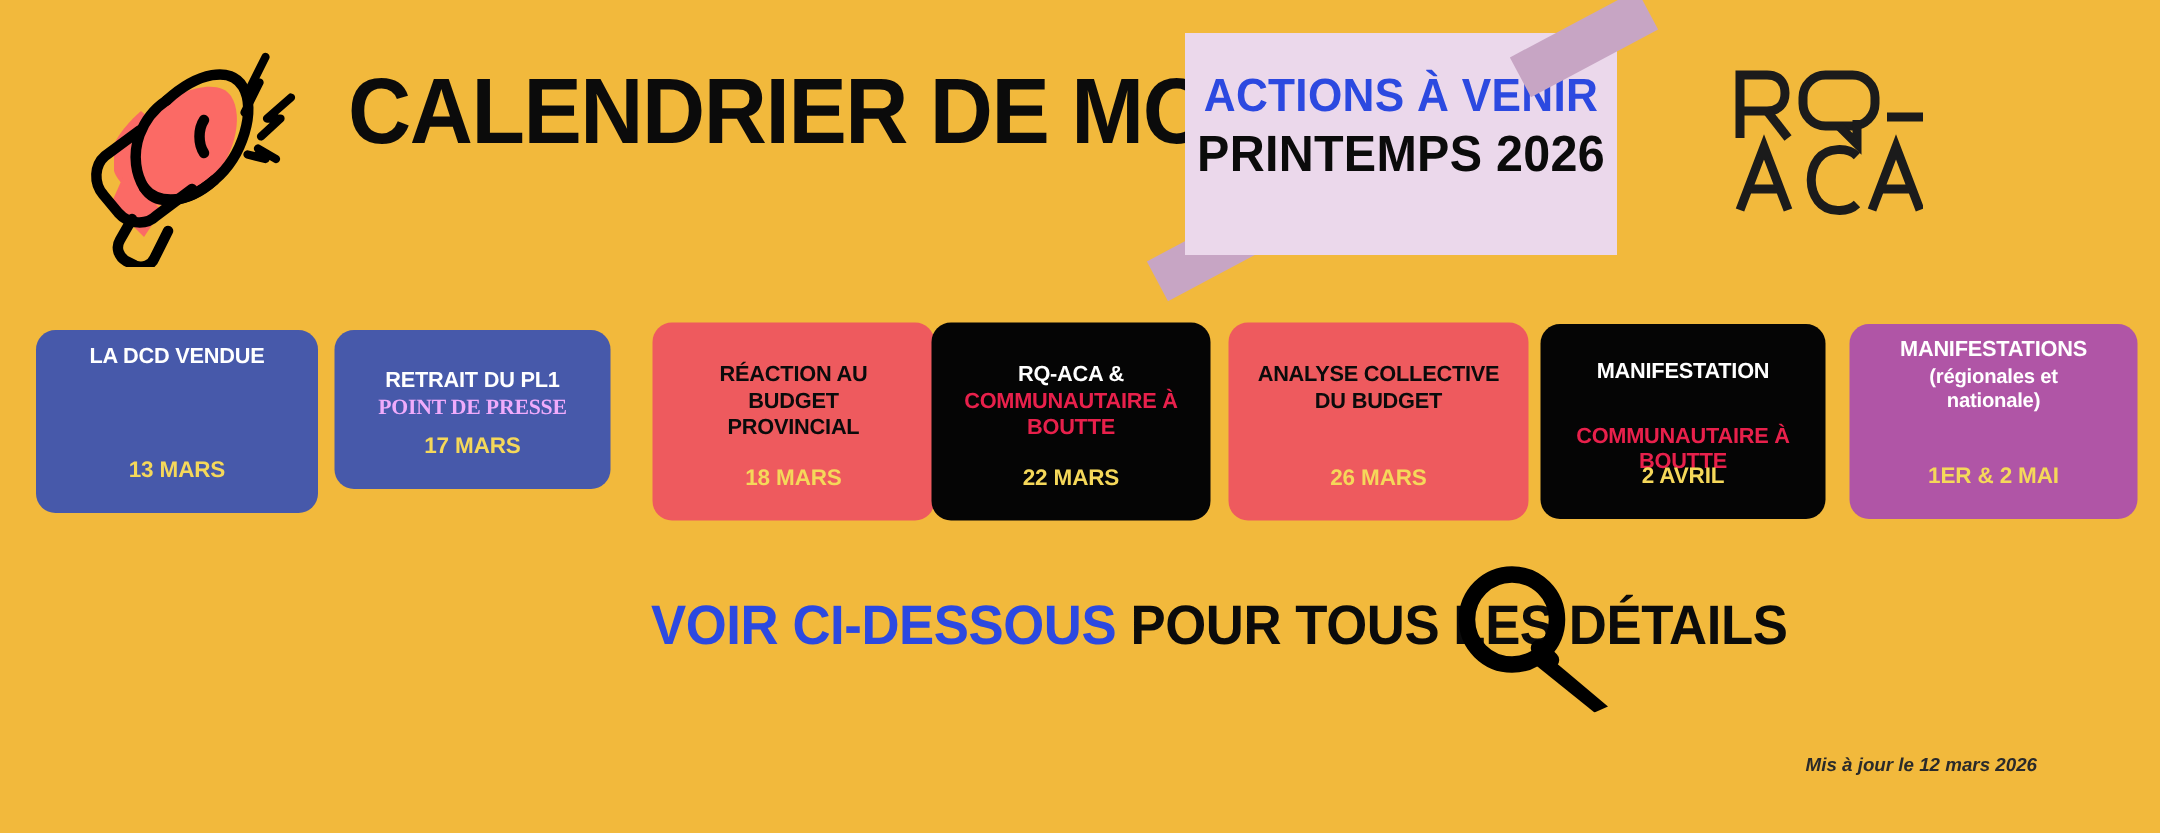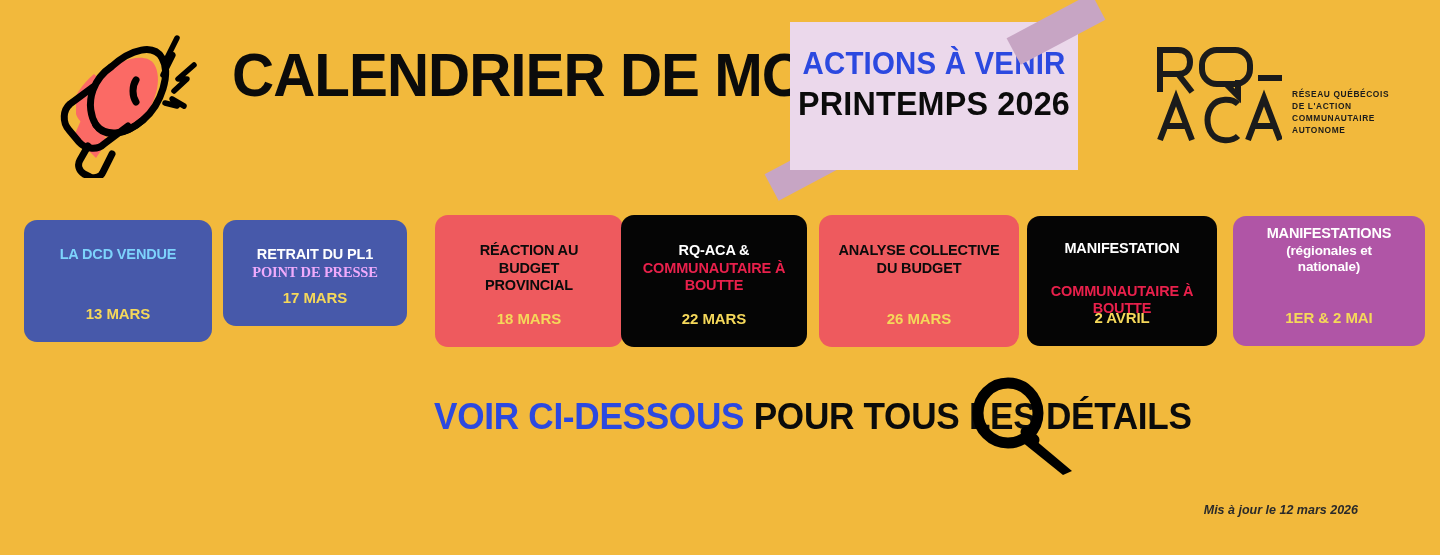--- a/index.html
+++ b/index.html
@@ -131,32 +131,26 @@
           <path d="M26 30 L40 48"></path>
           <rect x="50" y="6" width="48" height="34" rx="15"></rect>
           <path d="M86 36 L86 52 L74 40"></path>
           <path d="M8 96 L24 54 L40 96 M14 82 L34 82"></path>
           <path d="M86 60 C80 54 66 54 60 62 C54 70 54 82 60 90 C66 98 80 98 86 92"></path>
           <path d="M96 96 L112 54 L128 96 M102 82 L122 82"></path>
           <path d="M106 34 L130 34"></path>
         </g>
       </svg>
     </div>
-    <div class="logo-tag">
-      <div>RÉSEAU QUÉBÉCOIS</div>
-      <div>DE L'ACTION</div>
-      <div>COMMUNAUTAIRE</div>
-      <div>AUTONOME</div>
-    </div>
   </div>
 
   <div class="cards">
 
     <div class="card" style="left:24px;top:8px;width:188px;height:122px;background:#4759AA;">
-      <div class="ttl" style="color:#7dd3fc;margin-top:26px;">LA DCD VENDUE</div>
+      <div class="ttl" style="color:#ffffff;margin-top:10px;">LA DCD VENDUE</div>
       <div class="sub" style="color:#E8A8E8;"></div>
       <div class="date" style="bottom:20px;">13 MARS</div>
     </div>
 
     <div class="card" style="left:223px;top:8px;width:184px;height:106px;background:#4759AA;">
       <div class="ttl" style="color:#FFFFFF;margin-top:26px;">RETRAIT DU PL1</div>
       <div class="sub" style="color:#f0abfc;font-family:Liberation Serif, serif;">POINT DE PRESSE</div>
       <div class="date" style="bottom:20px;">17 MARS</div>
     </div>
 

